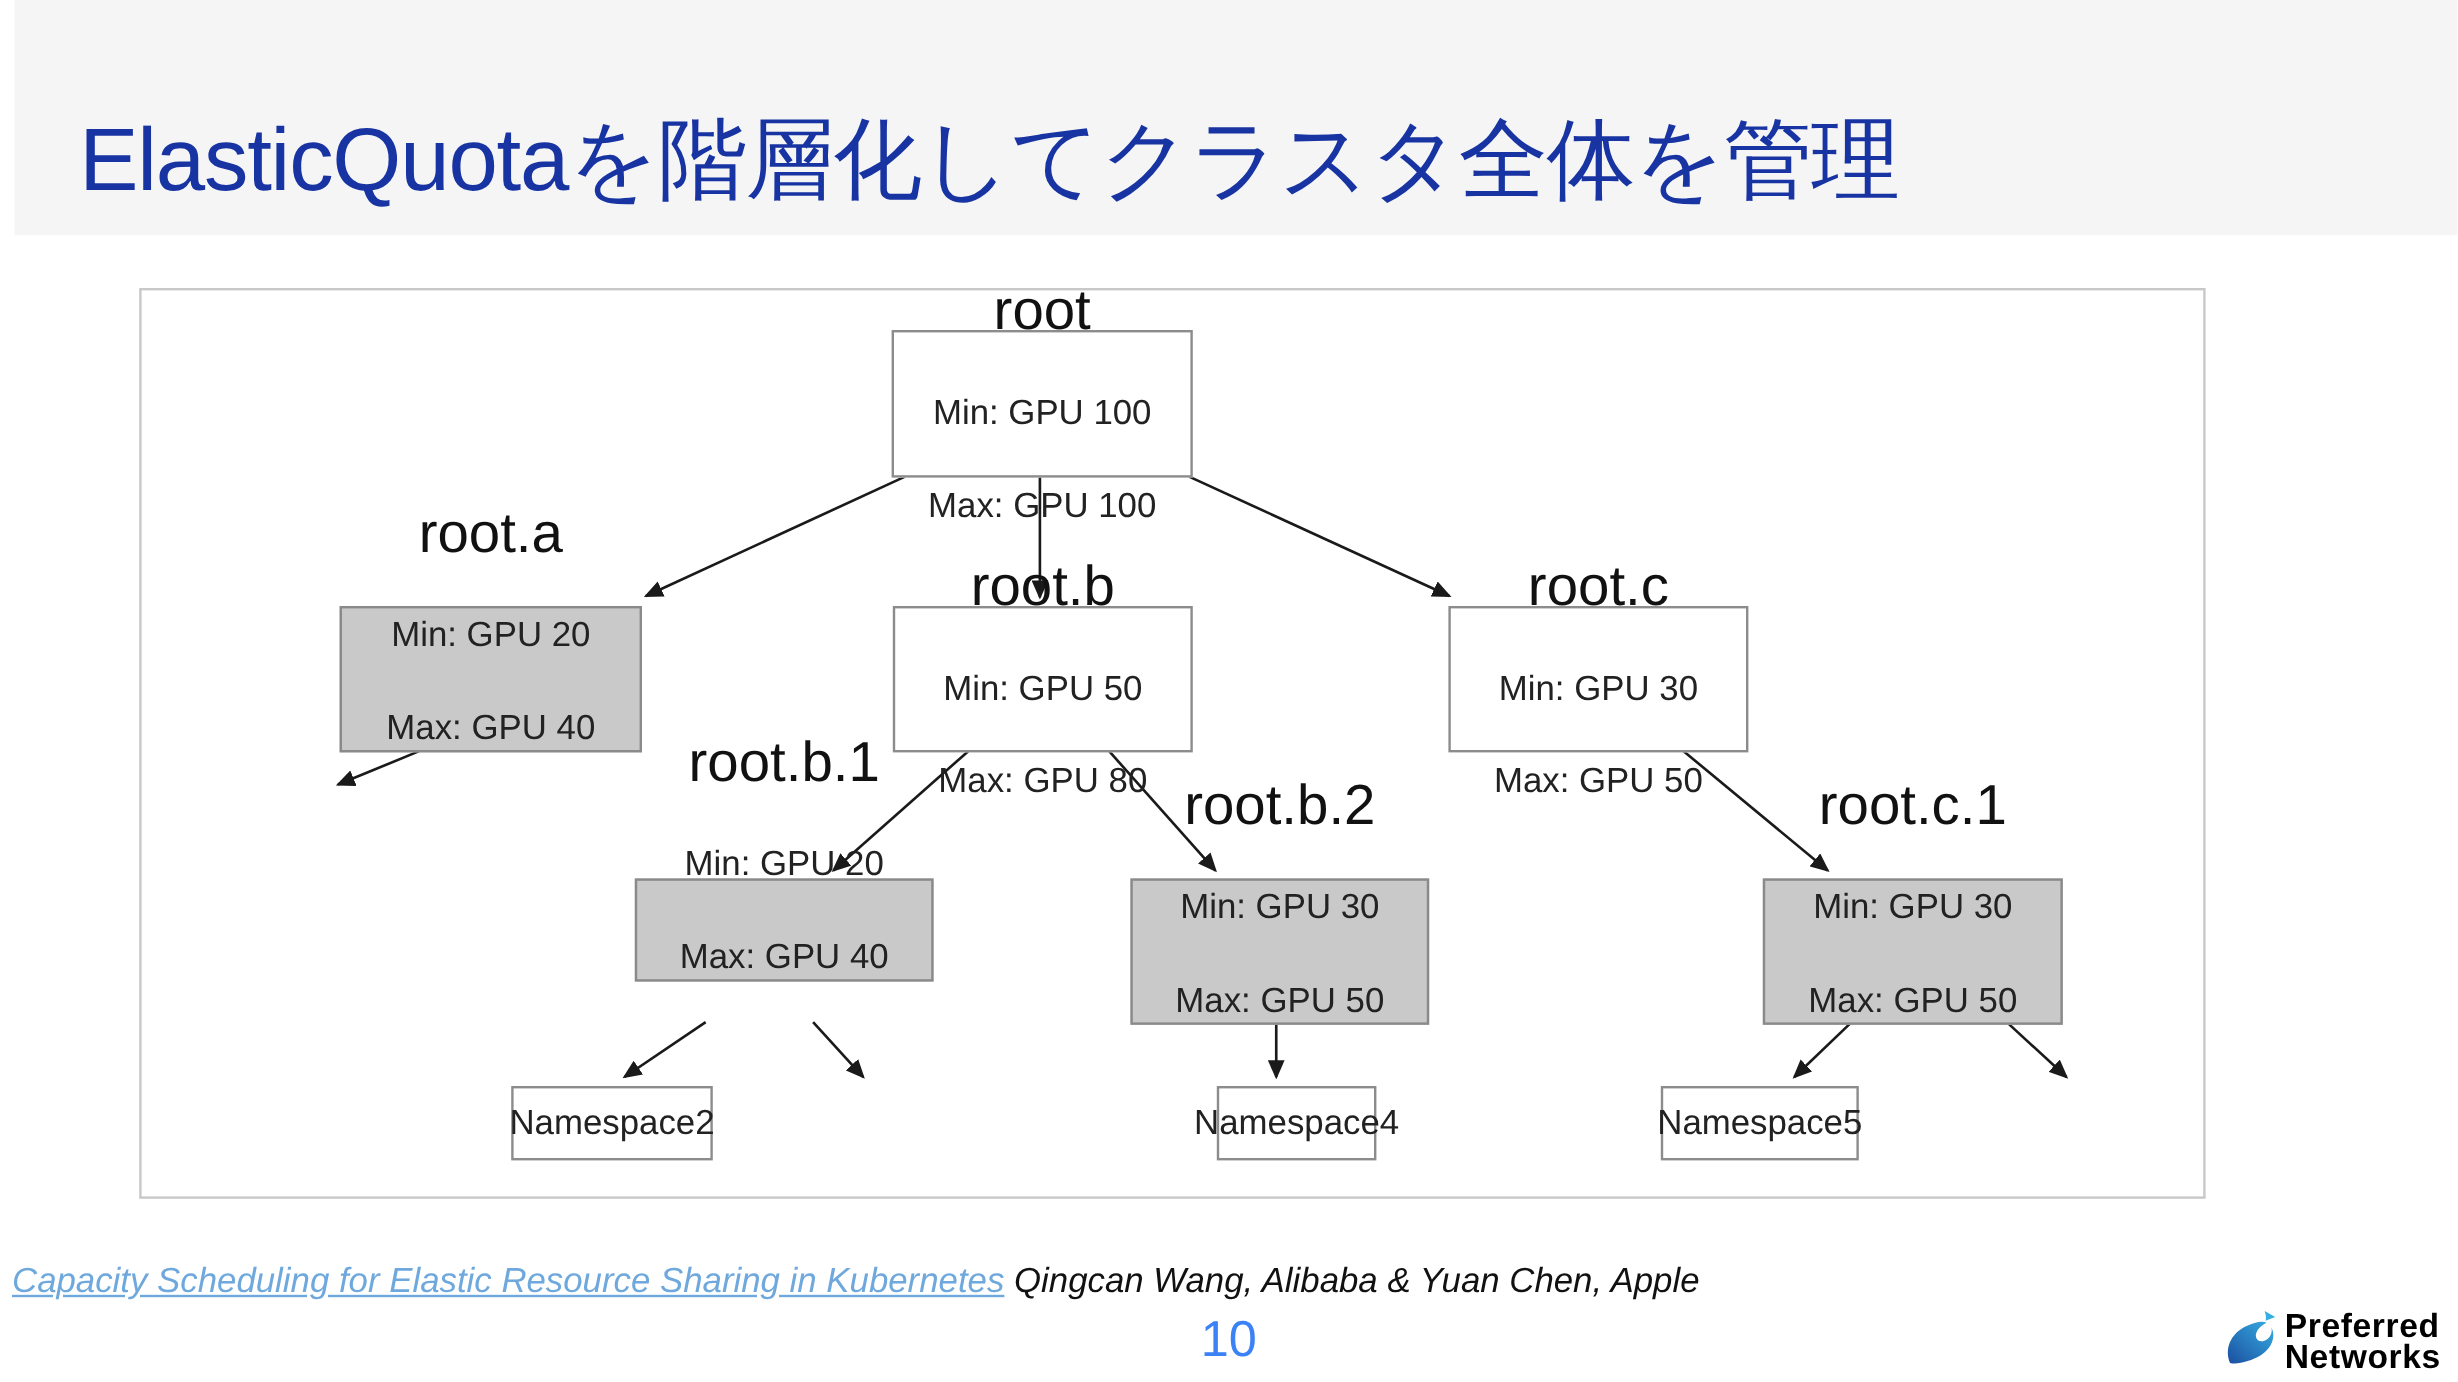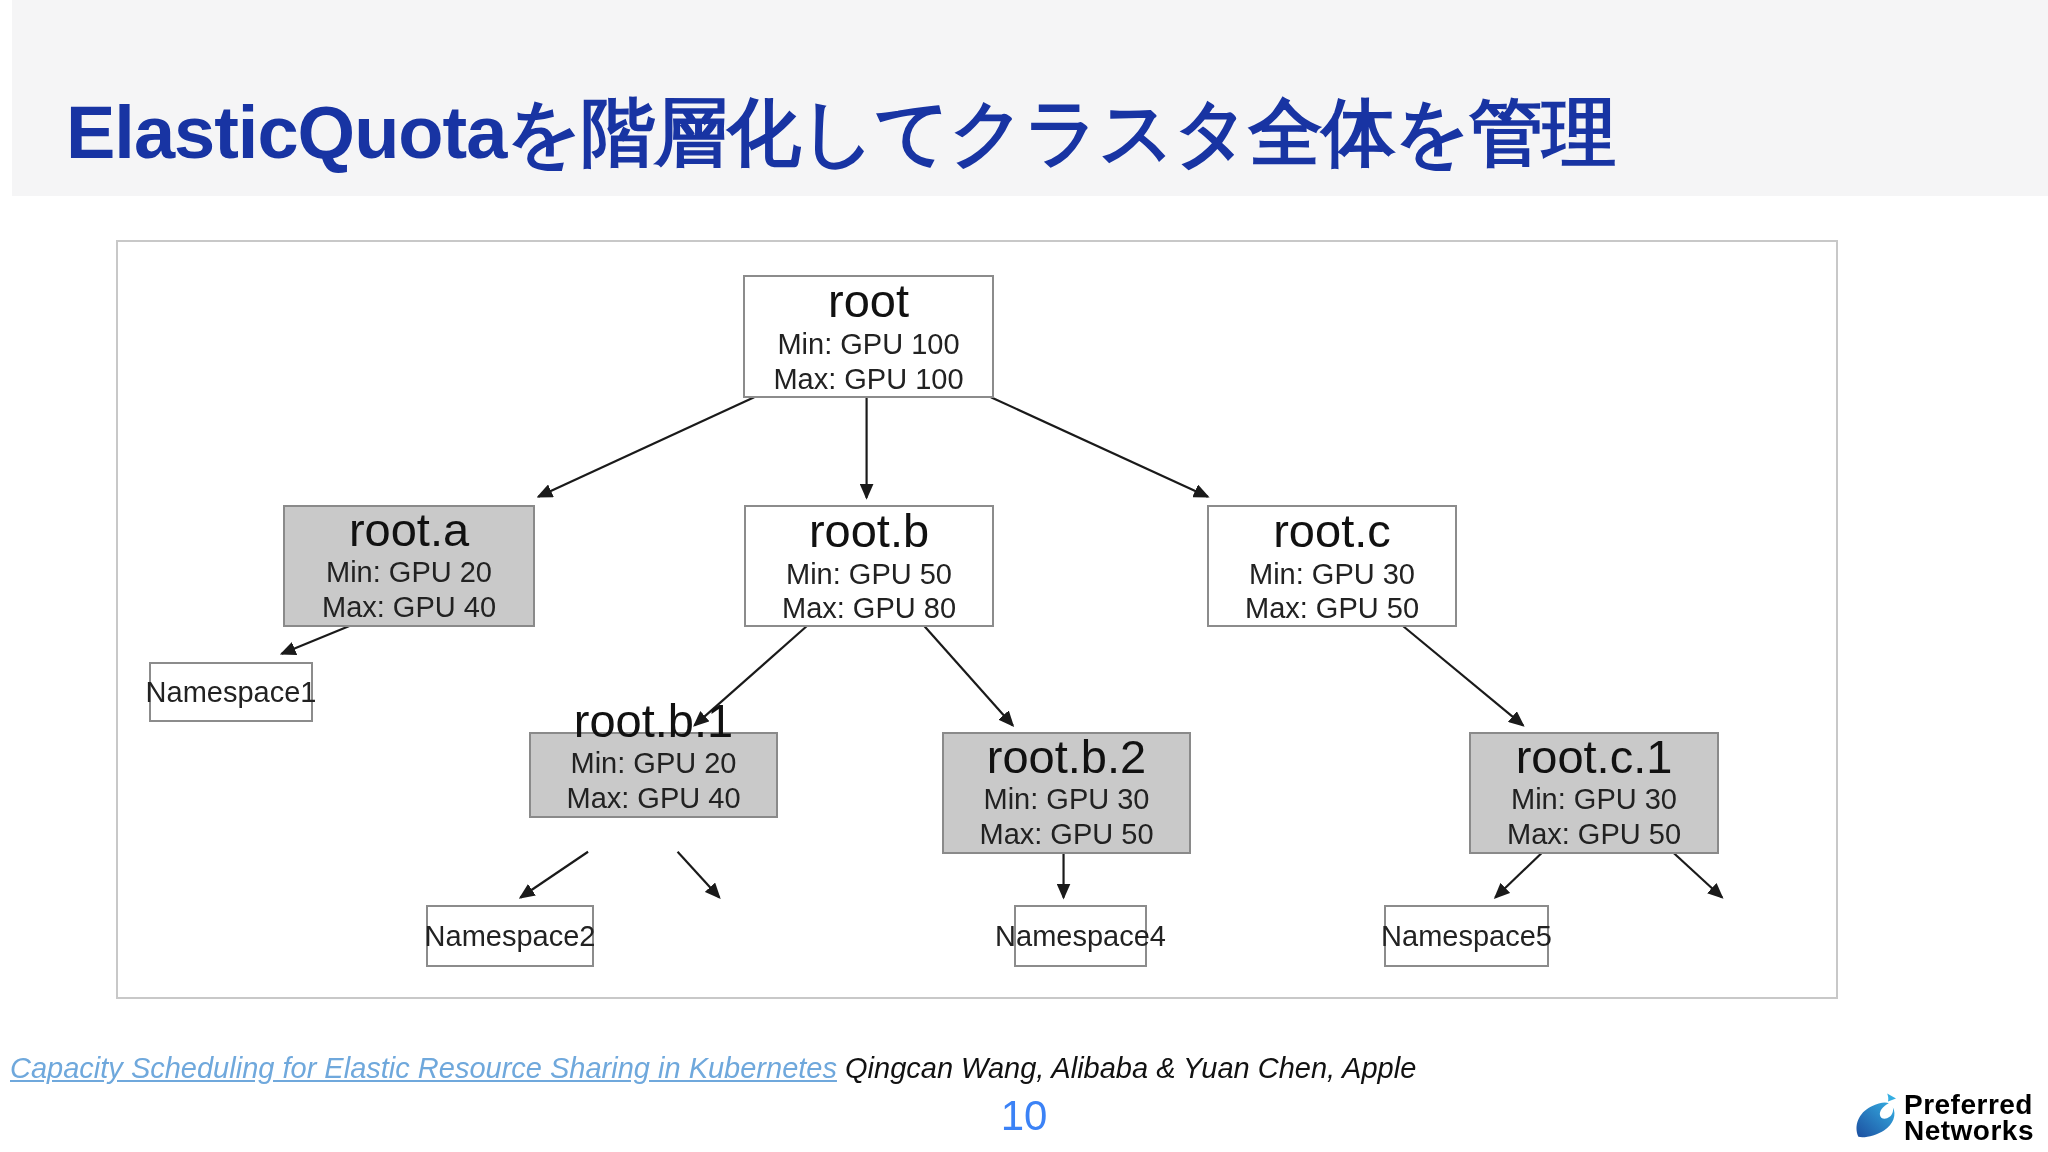--- a/index.html
+++ b/index.html
@@ -7,31 +7,31 @@
     width:2048px;height:1152px;position:relative;overflow:hidden;
     background:#ffffff;
     font-family:"Liberation Sans","DejaVu Sans",sans-serif;
   }
   .header-band{
     position:absolute;left:12px;top:0;width:2036px;height:196px;
     background:#f5f5f6;
   }
   .slide-title{
     position:absolute;left:66px;top:34px;
-    font-size:74px;font-weight:bold;color:#1834a3;
+    font-size:74px;font-weight:normal;color:#1834a3;
     white-space:nowrap;letter-spacing:-1px;
   }
   .diagram-panel{
     position:absolute;left:116px;top:240px;width:1722px;height:759px;
     background:#ffffff;border:2px solid #c8c8c8;box-sizing:border-box;
   }
   .edges-svg{position:absolute;left:0;top:0;width:100%;height:100%;pointer-events:none;}
   .qnode{
     position:absolute;display:flex;flex-direction:column;align-items:center;justify-content:center;
-    background:#ffffff;border:2px solid #8c8c8c;box-sizing:border-box;color:#161616;
+    background:#ffffff;border:2px solid #8c8c8c;box-sizing:border-box;color:#161616;gap:43px;
   }
   .qnode.gray{background:#c9c9c9;border-color:#8a8a8a;justify-content:flex-end;}
   .qlabel{font-size:47px;line-height:1.08;color:#111;}
   .qline{font-size:29px;line-height:1.2;color:#222;}
   .ns-box{
     position:absolute;display:flex;align-items:center;justify-content:center;
     background:#ffffff;border:2px solid #8c8c8c;box-sizing:border-box;
     font-size:29px;color:#222;
   }
   .citation{
@@ -120,21 +120,20 @@
     <div class="qline">Min: GPU 30</div>
     <div class="qline">Max: GPU 50</div>
   </div>
 
   <div class="qnode gray" style="left:1351px;top:490px;width:250px;height:122px">
     <div class="qlabel">root.c.1</div>
     <div class="qline">Min: GPU 30</div>
     <div class="qline">Max: GPU 50</div>
   </div>
 
-  <div class="ns-box" style="left:31px;top:420px;width:164px;height:60px">Namespace1</div>
   <div class="ns-box" style="left:308px;top:663px;width:168px;height:62px">Namespace2</div>
   <div class="ns-box" style="left:896px;top:663px;width:133px;height:62px">Namespace4</div>
   <div class="ns-box" style="left:1266px;top:663px;width:165px;height:62px">Namespace5</div>
 
 </div>
 
 <div class="citation"><span class="citation-link">Capacity Scheduling for Elastic Resource Sharing in Kubernetes</span><span> Qingcan Wang, Alibaba &amp; Yuan Chen, Apple</span></div>
 
 <div class="page-number">10</div>
 

